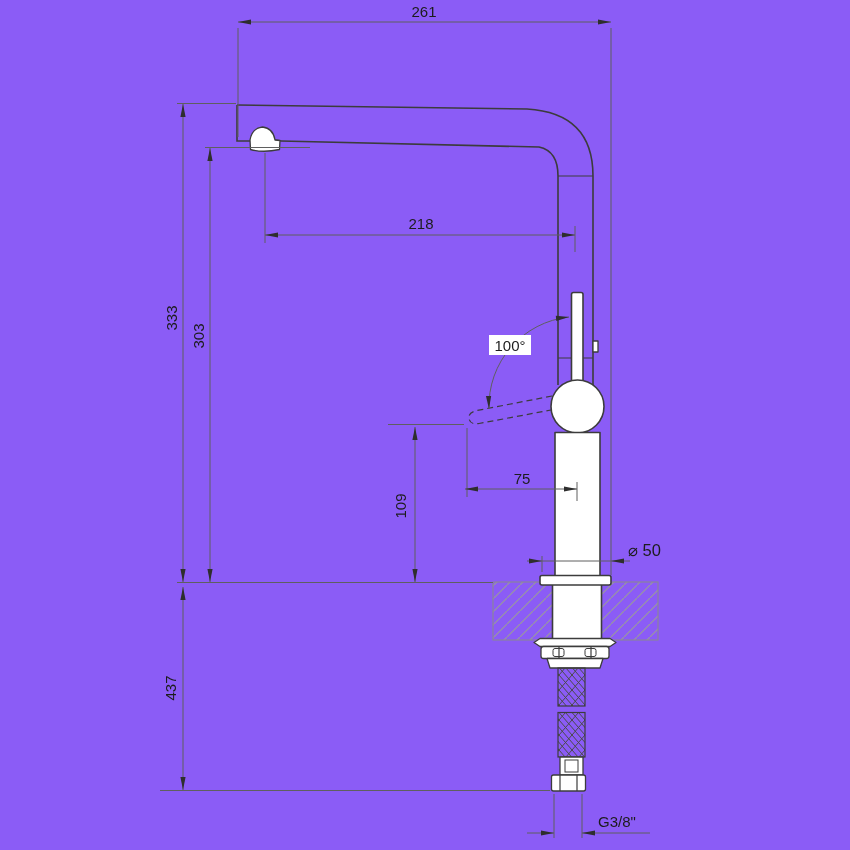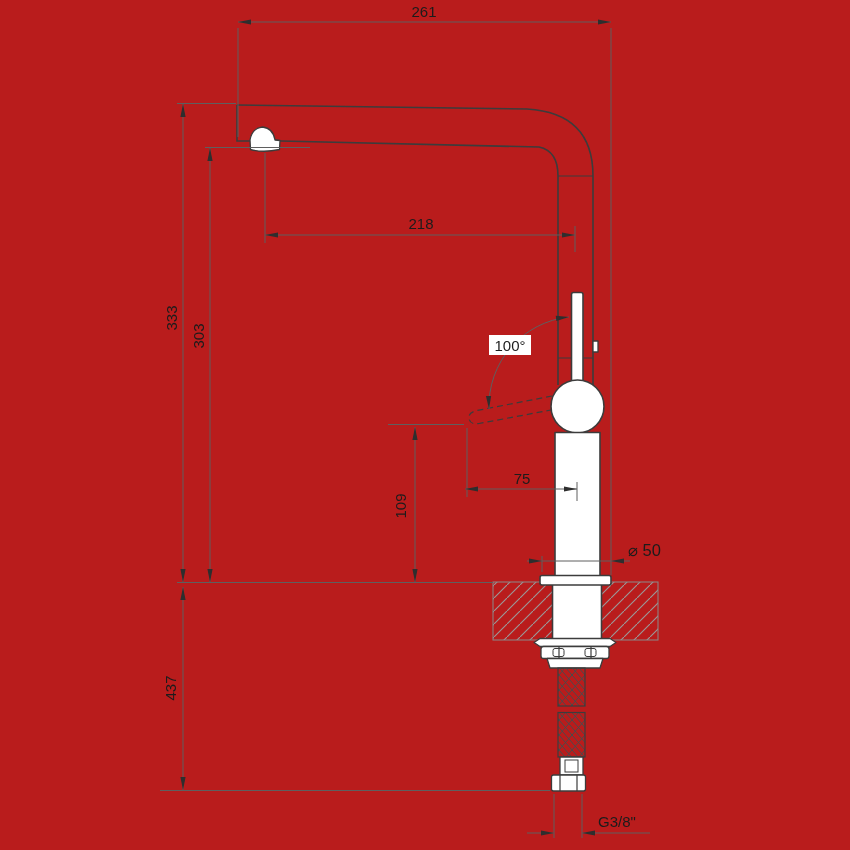--- a/index.html
+++ b/index.html
@@ -1,20 +1,20 @@
 <!DOCTYPE html>
 <html><head>
 <meta charset="utf-8">
 <style>
   html, body { margin: 0; padding: 0; background: #ffffff; }
   .stage {
     position: relative;
     width: 850px;
     height: 850px;
-    background: #b91c1c;
+    background: #8b5cf6;
     overflow: hidden;
   }
   svg { display: block; }
   .obj  { fill: #ffffff; stroke: #3c3c3c; stroke-width: 1.6; stroke-linejoin: round; }
   .obj2 { fill: #ffffff; stroke: #3c3c3c; stroke-width: 1.3; stroke-linejoin: round; }
   .ln   { fill: none; stroke: #3c3c3c; stroke-width: 1.6; stroke-linecap: butt; }
   .ln2  { fill: none; stroke: #3c3c3c; stroke-width: 1.2; }
   .dim  { fill: none; stroke: #5f5f5f; stroke-width: 1; }
   .arr  { fill: #2e2e2e; stroke: none; }
   .txt  {

